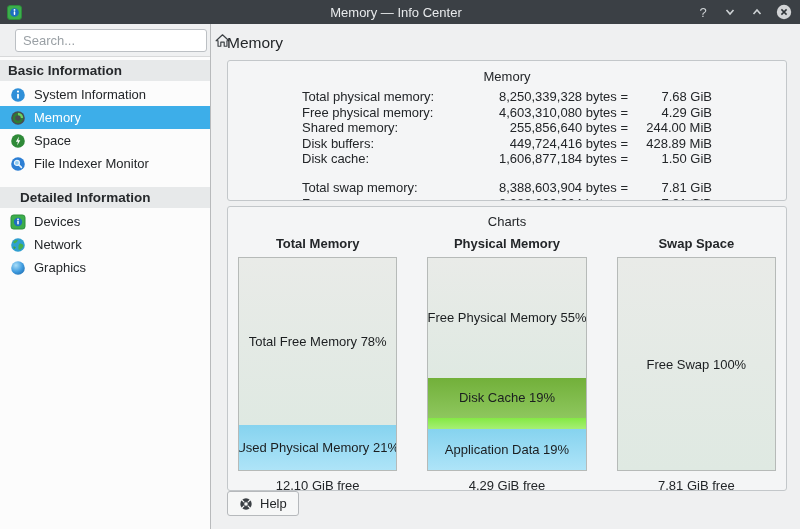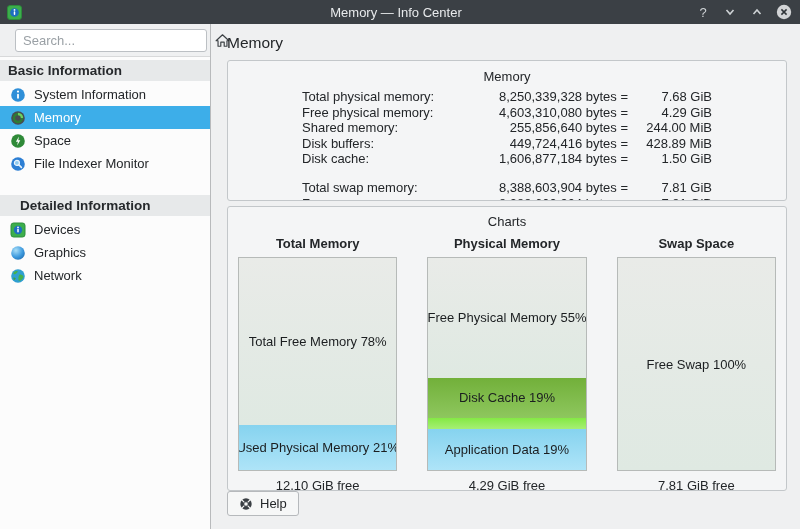--- a/index.html
+++ b/index.html
@@ -138,54 +138,54 @@
 
         <div class="side-item">
           <svg width="16" height="16" viewBox="0 0 16 16">
             <circle cx="8" cy="8" r="6.8" fill="#2d7fd4"></circle>
             <circle cx="6.9" cy="6.9" r="2.5" fill="#8ecaf0" stroke="#eaf4fc" stroke-width="1.2"></circle>
             <line x1="8.8" y1="8.8" x2="11.4" y2="11.4" stroke="#eaf4fc" stroke-width="1.6" stroke-linecap="round"></line>
           </svg>
           <span>File Indexer Monitor</span>
         </div>
 
-        <div class="section-header" style="margin-top:20px;padding-left:20px;">Detailed Information</div>
+        <div class="section-header" style="margin-top:12px;padding-left:20px;">Detailed Information</div>
 
         <div class="side-item">
           <svg width="16" height="16" viewBox="0 0 16 16">
             <rect x="1" y="1" width="14" height="14" rx="2.5" fill="#3cae4c" stroke="#2c8f3b"></rect>
             <circle cx="8" cy="8" r="4.2" fill="#1d6ec0"></circle>
             <rect x="7.25" y="6.8" width="1.5" height="3.8" rx="0.75" fill="#ffffff"></rect>
             <circle cx="8" cy="5.4" r="0.9" fill="#ffffff"></circle>
           </svg>
           <span>Devices</span>
+        </div>
+
+        <div class="side-item">
+          <svg width="16" height="16" viewBox="0 0 16 16">
+            <circle cx="8" cy="8" r="6.8" fill="#2f9fd0"></circle>
+            <path d="M3 5 Q5 2.4 8 3.2 Q7 5.4 4.6 6.4 Z" fill="#46b14c"></path>
+            <path d="M9.5 6.5 Q13 6 13.6 9 Q11.5 13.2 8.5 12.6 Q7.4 9.4 9.5 6.5 Z" fill="#46b14c"></path>
+            <path d="M3.2 9.8 Q4.8 9.2 5.8 10.6 Q5 12.4 3.9 12 Z" fill="#3da343"></path>
+          </svg>
+          <span>Network</span>
         </div>
 
         <div class="side-item">
           <svg width="16" height="16" viewBox="0 0 16 16">
             <defs>
               <radialGradient id="sphereG" cx="0.35" cy="0.3" r="0.9">
                 <stop offset="0" stop-color="#a9def8"></stop>
                   <stop offset="0.55" stop-color="#3d9ade"></stop>
                   <stop offset="1" stop-color="#1a63a6"></stop>
               </radialGradient>
             </defs>
             <circle cx="8" cy="8" r="6.8" fill="url(#sphereG)"></circle>
           </svg>
           <span>Graphics</span>
-        </div>
-
-        <div class="side-item">
-          <svg width="16" height="16" viewBox="0 0 16 16">
-            <circle cx="8" cy="8" r="6.8" fill="#2f9fd0"></circle>
-            <path d="M3 5 Q5 2.4 8 3.2 Q7 5.4 4.6 6.4 Z" fill="#46b14c"></path>
-            <path d="M9.5 6.5 Q13 6 13.6 9 Q11.5 13.2 8.5 12.6 Q7.4 9.4 9.5 6.5 Z" fill="#46b14c"></path>
-            <path d="M3.2 9.8 Q4.8 9.2 5.8 10.6 Q5 12.4 3.9 12 Z" fill="#3da343"></path>
-          </svg>
-          <span>Network</span>
         </div>
       </div>
     </div>
 
     <div class="content">
       <div class="page-title">Memory</div>
 
       <div class="groupbox memory-box">
         <div class="gb-title">Memory</div>
         <div class="mem-table">

